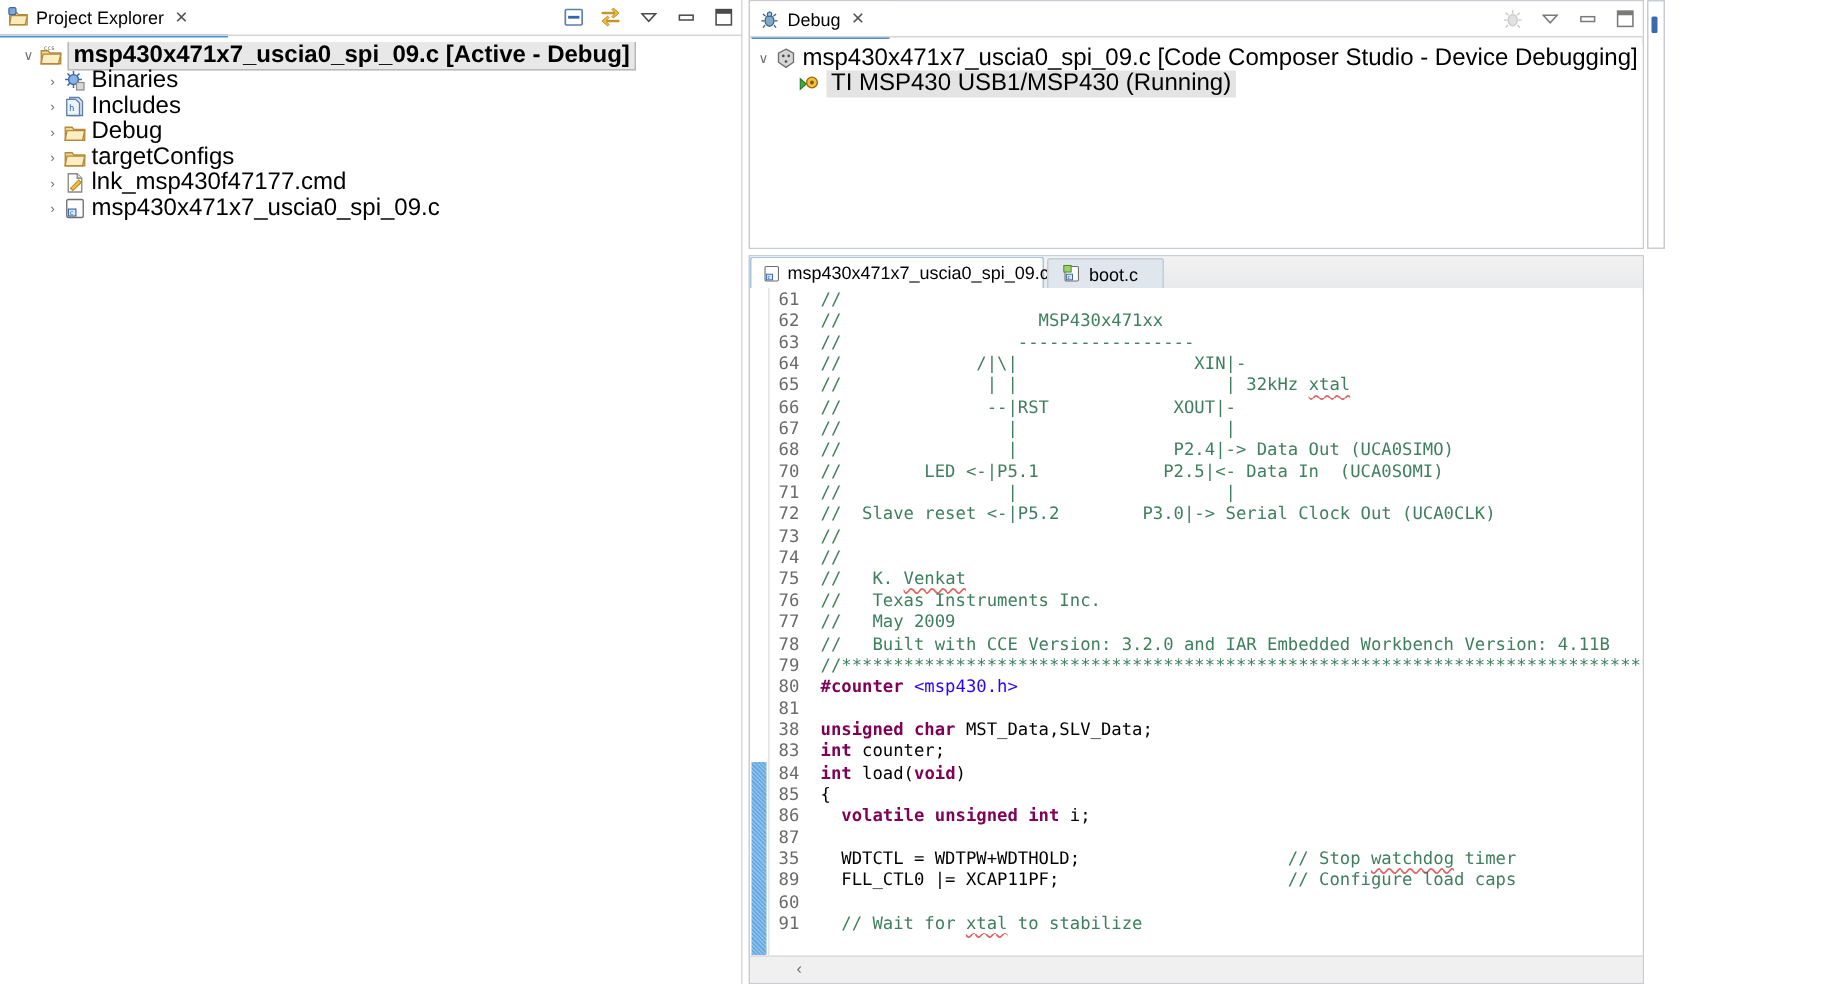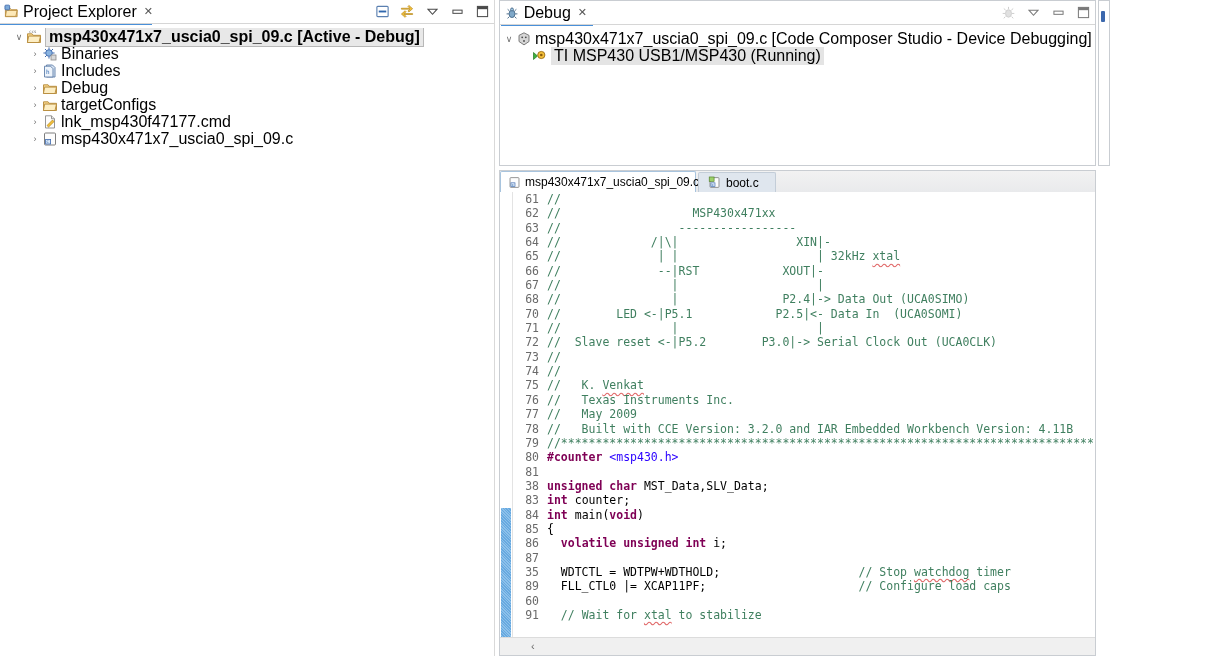--- a/index.html
+++ b/index.html
@@ -11,21 +11,21 @@
   .root{position:relative;width:1230px;height:656px;}
 
   
   .view{position:absolute;background:#ffffff;}
   .view-tabbar{position:relative;height:24px;background:#ffffff;}
   .view-tab{
     position:absolute;left:0;top:0;height:23px;display:flex;align-items:center;
     padding:0 6px 0 4px;gap:4px;background:#ffffff;
     border-bottom:2px solid #4a90d9;
   }
-  .view-tab .vt-label{font-size:16px;color:#000;white-space:nowrap;}
+  .view-tab .vt-label{font-size:12px;color:#000;white-space:nowrap;}
   .view-tab .vt-close{font-size:11px;color:#555;margin-left:3px;}
   .tabbar-underline{position:absolute;left:0;right:0;bottom:0;height:1px;background:#d6d6d6;}
   .view-tools{position:absolute;right:4px;top:3px;display:flex;align-items:center;gap:9px;}
   .tool{width:16px;height:16px;display:flex;align-items:center;justify-content:center;}
 
   
   .tree{position:absolute;left:0;right:0;overflow:hidden;background:#fff;}
   .trow{display:flex;align-items:center;height:17px;white-space:nowrap;font-size:12px;}
   .twist{width:14px;text-align:center;color:#6f6f6f;font-size:9px;flex:0 0 14px;}
   .ticon{width:16px;height:16px;flex:0 0 16px;margin-right:3px;position:relative;}
@@ -42,21 +42,21 @@
   .etab.inactive{background:#dfe6ee;border:1px solid #c3cdd8;border-bottom:none;border-radius:2px 2px 0 0;top:1px;height:20px;}
   .etab .close{font-size:11px;color:#555;margin-left:2px;}
 
   .codearea{position:absolute;left:0;right:0;top:21px;bottom:18px;background:#ffffff;overflow:hidden;}
   .marker-col{position:absolute;left:0;top:0;bottom:0;width:12px;background:#ffffff;border-right:1px solid #e3e3e3;}
   .changebar{position:absolute;left:1px;width:10px;
     background:repeating-linear-gradient(45deg,#67a9e0 0 1px,#8cc0ea 1px 2px);}
   .codelines{position:absolute;left:13px;right:0;top:0;bottom:0;
     font-family:"DejaVu Sans Mono","Liberation Mono",monospace;font-size:11.5px;line-height:14.35px;}
   .cl{display:block;white-space:pre;height:14.35px;}
-  .lno{display:inline-block;width:26px;text-align:right;color:#6a6a6a;
+  .lno{display:inline-block;width:26px;text-align:center;color:#6a6a6a;
        font-family:"DejaVu Sans Mono","Liberation Mono",monospace;font-size:11.5px;}
   .gap{display:inline-block;width:8px;}
   .cmt{color:#3f7f5f;}
   .kw{color:#7f0055;font-weight:bold;}
   .pre{color:#7f0055;font-weight:bold;}
   .str{color:#2a00ff;}
   .pln{color:#000;}
   .sq{text-decoration:underline;text-decoration-style:wavy;text-decoration-color:#e06666;text-underline-offset:2px;}
 
   .hscroll{position:absolute;left:0;right:0;bottom:0;height:17px;background:#f0f0f0;border-top:1px solid #dcdcdc;}
@@ -325,21 +325,21 @@
           <span class="cl"><span class="lno">74</span><span class="gap"></span><span class="cmt">//</span></span>
           <span class="cl"><span class="lno">75</span><span class="gap"></span><span class="cmt">//   K. </span><span class="cmt sq">Venkat</span></span>
           <span class="cl"><span class="lno">76</span><span class="gap"></span><span class="cmt">//   Texas Instruments Inc.</span></span>
           <span class="cl"><span class="lno">77</span><span class="gap"></span><span class="cmt">//   May 2009</span></span>
           <span class="cl"><span class="lno">78</span><span class="gap"></span><span class="cmt">//   Built with CCE Version: 3.2.0 and IAR Embedded Workbench Version: 4.11B</span></span>
           <span class="cl"><span class="lno">79</span><span class="gap"></span><span class="cmt">//******************************************************************************</span></span>
           <span class="cl"><span class="lno">80</span><span class="gap"></span><span class="pre">#counter </span><span class="str">&lt;msp430.h&gt;</span></span>
           <span class="cl"><span class="lno">81</span><span class="gap"></span></span>
           <span class="cl"><span class="lno">38</span><span class="gap"></span><span class="kw">unsigned char </span><span class="pln">MST_Data,SLV_Data;</span></span>
           <span class="cl"><span class="lno">83</span><span class="gap"></span><span class="kw">int </span><span class="pln">counter;</span></span>
-          <span class="cl"><span class="lno">84</span><span class="gap"></span><span class="kw">int </span><span class="pln">main(</span><span class="kw">void</span><span class="pln">)</span></span>
+          <span class="cl"><span class="lno">84</span><span class="gap"></span><span class="kw">int </span><span class="pln">load(</span><span class="kw">void</span><span class="pln">)</span></span>
           <span class="cl"><span class="lno">85</span><span class="gap"></span><span class="pln">{</span></span>
           <span class="cl"><span class="lno">86</span><span class="gap"></span><span class="pln">  </span><span class="kw">volatile unsigned int </span><span class="pln">i;</span></span>
           <span class="cl"><span class="lno">87</span><span class="gap"></span></span>
           <span class="cl"><span class="lno">35</span><span class="gap"></span><span class="pln">  WDTCTL = WDTPW+WDTHOLD;                    </span><span class="cmt">// Stop </span><span class="cmt sq">watchdog</span><span class="cmt"> timer</span></span>
           <span class="cl"><span class="lno">89</span><span class="gap"></span><span class="pln">  FLL_CTL0 |= XCAP11PF;                      </span><span class="cmt">// Configure load caps</span></span>
           <span class="cl"><span class="lno">60</span><span class="gap"></span></span>
           <span class="cl"><span class="lno">91</span><span class="gap"></span><span class="pln">  </span><span class="cmt">// Wait for </span><span class="cmt sq">xtal</span><span class="cmt"> to stabilize</span></span>
         </div>
     </div>
 

